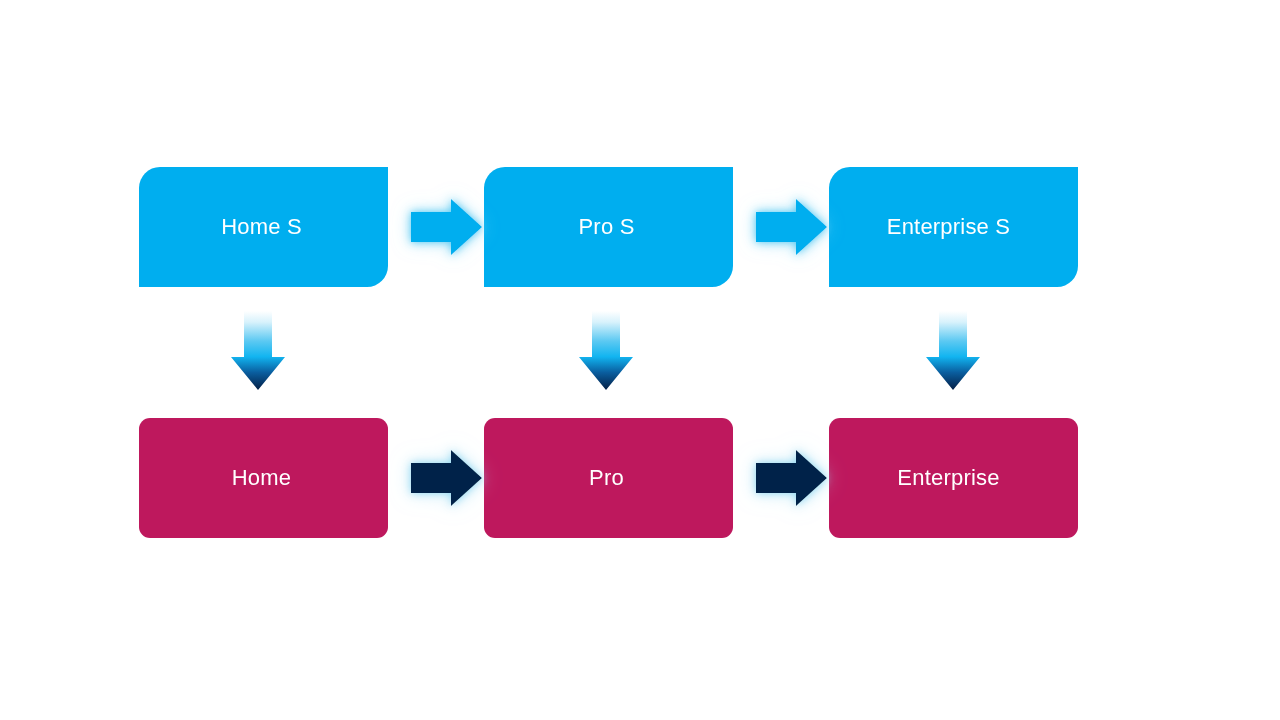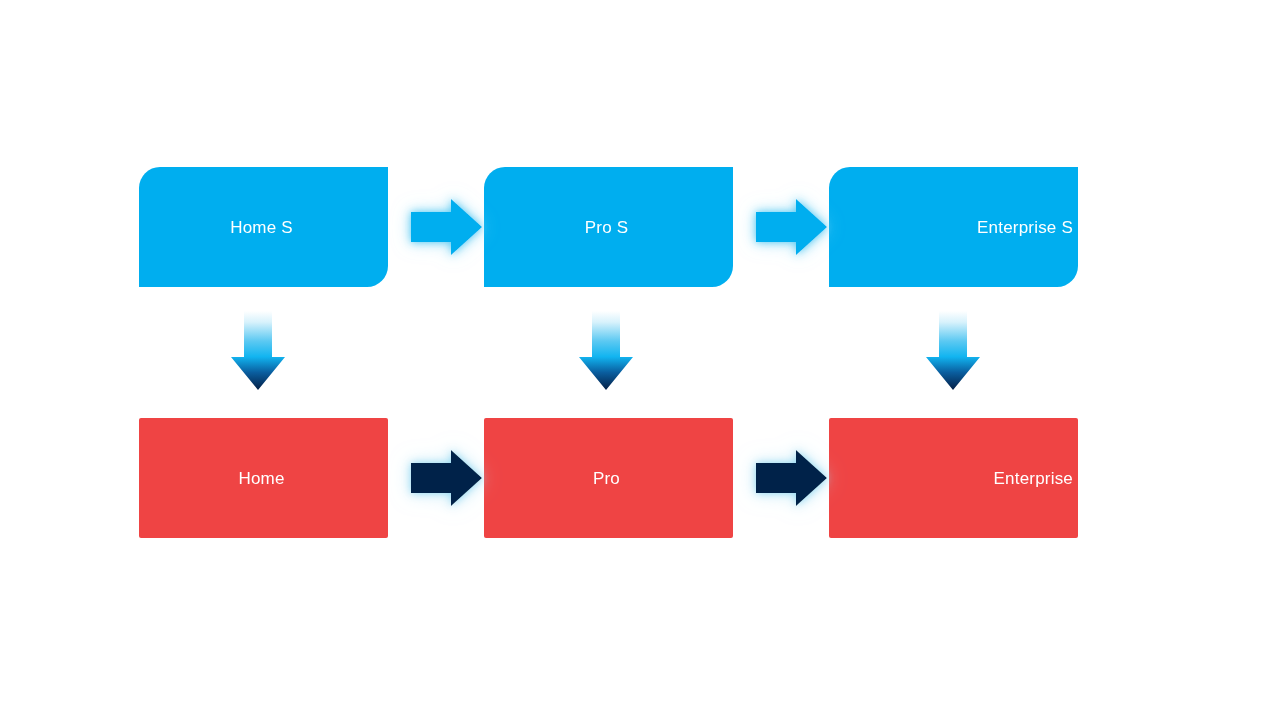--- a/index.html
+++ b/index.html
@@ -28,44 +28,44 @@
   
   .node-box {
     position: absolute;
     display: flex;
     align-items: center;
     justify-content: center;
     box-sizing: border-box;
   }
   .node-label {
     color: #ffffff;
-    font-size: 17px;
+    font-size: 22px;
     font-weight: 400;
     letter-spacing: 0.2px;
     line-height: 1;
     white-space: nowrap;
     font-family: "Liberation Sans", sans-serif;
   }
 
   .tier-s {
     background: #00aeef;
     border-radius: 21px 0 21px 0;
   }
   .tier-base {
-    background: #ef4444;
-    border-radius: 2px;
+    background: #be185d;
+    border-radius: 11px;
   }
 
   
   .row-top    { top: 167px; height: 120px; }
   .row-bottom { top: 418px; height: 120px; }
 
   .col-1 { left: 139px;  width: 249px; }
   .col-2 { left: 484px;  width: 249px; text-align: right; }
-  .col-3 { left: 829px;  width: 249px; justify-content: flex-end; }
+  .col-3 { left: 829px;  width: 249px; }
 
   
   .lbl-shift-1 .node-label { transform: translateX(-2px); }
   .lbl-shift-2 .node-label { transform: translateX(-2px); }
   .lbl-shift-3 .node-label { transform: translateX(-5px); }
 
   
   #arrow-layer {
     position: absolute;
     left: 0;

